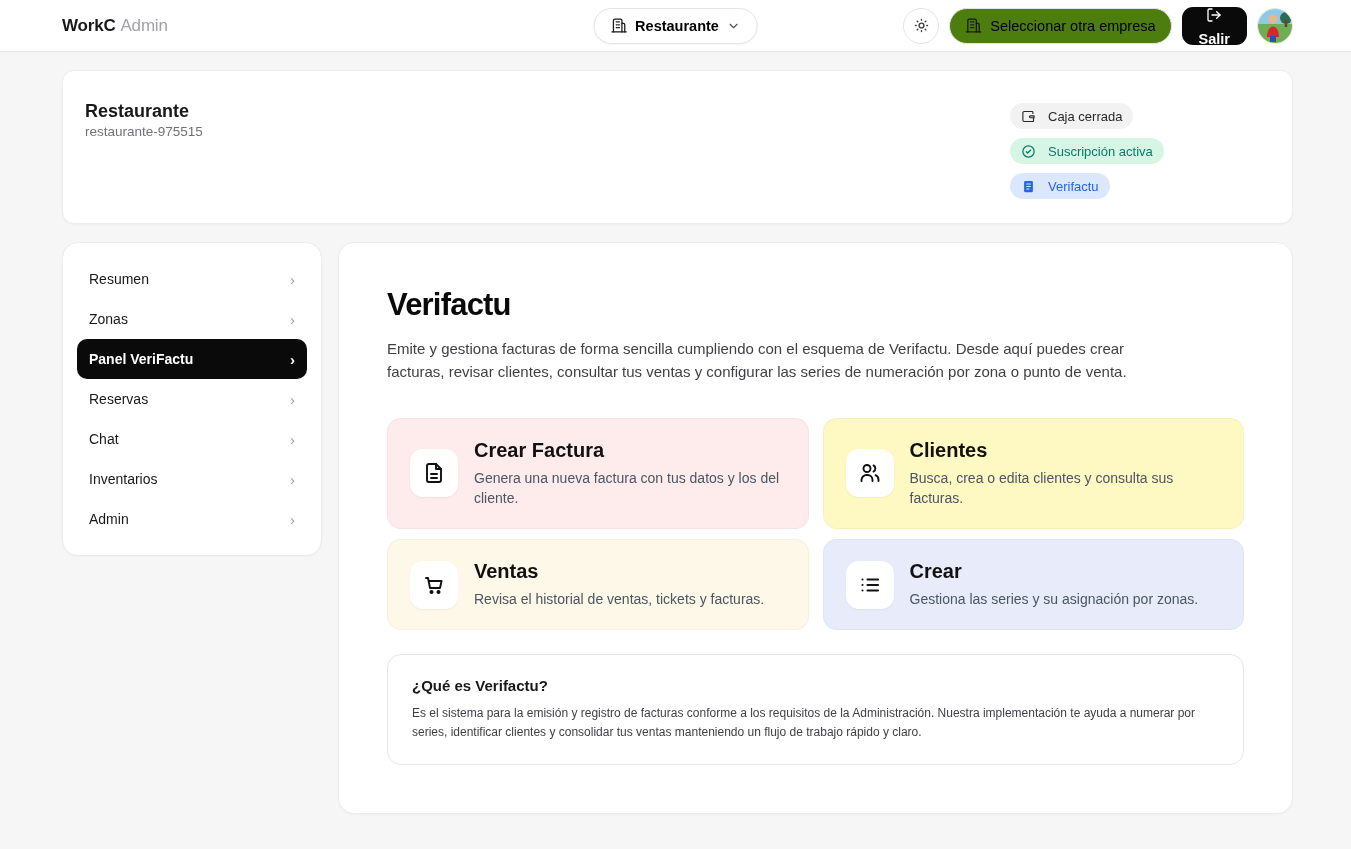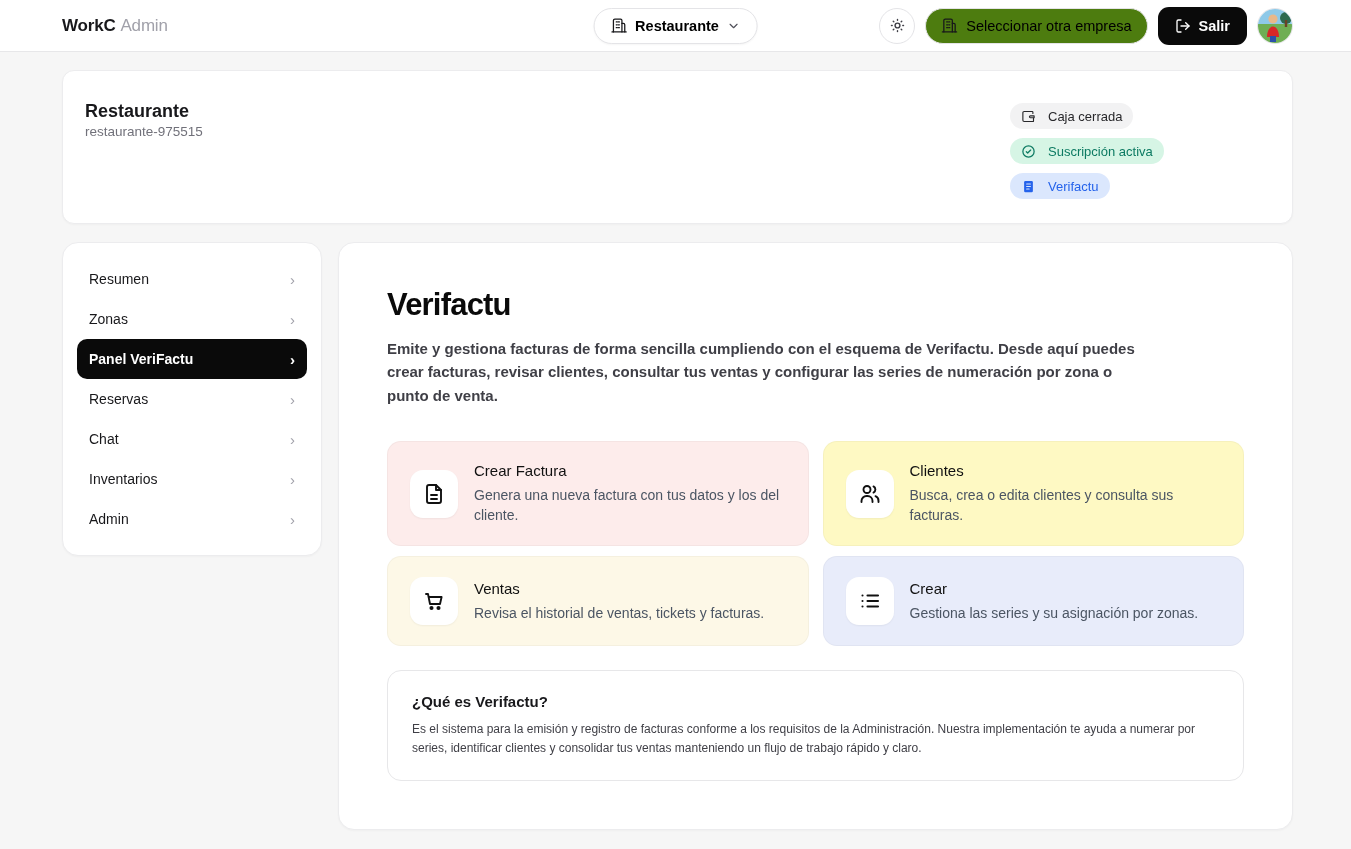--- a/index.html
+++ b/index.html
@@ -31,21 +31,21 @@
     background:#fff; display:flex; align-items:center; justify-content:center; cursor:pointer;
   }
   .pill-btn {
     display:flex; align-items:center; gap:8px; height:36px; padding:0 15px;
     background:#4d7c0f; border:1px solid #e4e4e7; border-radius:999px;
     font-size:14.5px; font-weight:500; cursor:pointer;
   }
   .dark-btn {
     display:flex; align-items:center; gap:8px; height:38px; padding:0 17px;
     background:#0a0a0a; color:#fff; border:none; border-radius:11px;
-    font-size:14.5px; font-weight:600; cursor:pointer;
+    font-size:14.5px; font-weight:600; cursor:pointer;flex-direction:column;
   }
   .avatar {
     width:36px; height:36px; border-radius:50%; overflow:hidden;
     border:1px solid #e4e4e7; cursor:pointer; flex:0 0 auto;
   }
 
   
   .company-card {
     margin:18px 58px 0 62px; background:#fff; border:1px solid #ececee;
     border-radius:12px; padding:22px 28px 24px 22px; min-height:115px;
@@ -80,40 +80,40 @@
   .side-item .chev { color:#a1a1aa; font-size:15px; line-height:1; }
   .side-item.active { background:#0a0a0a; color:#fff; font-weight:600; }
   .side-item.active .chev { color:#fff; }
 
   
   .main-card {
     flex:1; background:#fff; border:1px solid #ececee; border-radius:16px;
     padding:44px 48px 48px 48px; box-shadow:0 1px 2px rgba(0,0,0,.03);
   }
   .main-title { font-size:31px; font-weight:900; letter-spacing:-0.8px; color:#0a0a0a; }
-  .main-desc { margin-top:14px; font-size:15px; line-height:1.55; color:#3f3f46; max-width:765px;font-weight:bold; }
+  .main-desc { margin-top:14px; font-size:15px; line-height:1.55; color:#3f3f46; max-width:765px; }
 
   .feature-grid {
     margin-top:34px; display:grid; grid-template-columns:1fr 1fr;
     column-gap:14px; row-gap:10px;
   }
   .feature-card {
     border-radius:14px; padding:20px 22px; display:flex; gap:16px;
     align-items:center; cursor:pointer; border:1px solid rgba(0,0,0,.03);
   }
   .fc-pink   { background:#fdeceb; }
   .fc-green  { background:#fef9c3; }
   .fc-yellow { background:#fdf8e7; }
   .fc-blue   { background:#e8ecfa; }
   .feature-icon {
     width:48px; height:48px; background:#fff; border-radius:13px;
     display:flex; align-items:center; justify-content:center; flex:0 0 auto;
     box-shadow:0 1px 2px rgba(0,0,0,.05);
   }
-  .feature-title { font-size:15px; font-weight:400; color:#111; }
+  .feature-title { font-size:20px; font-weight:700; color:#111; }
   .feature-desc { font-size:14px; color:#4b5563; margin-top:6px; line-height:1.45; }
 
   .info-box {
     margin-top:24px; border:1px solid #e7e7e9; border-radius:14px;
     padding:22px 24px; background:#fff;
   }
   .info-title { font-size:15px; font-weight:700; }
   .info-body { margin-top:10px; font-size:12px; line-height:1.55; color:#3f3f46; max-width:1160px; }
 </style>
 </head>

